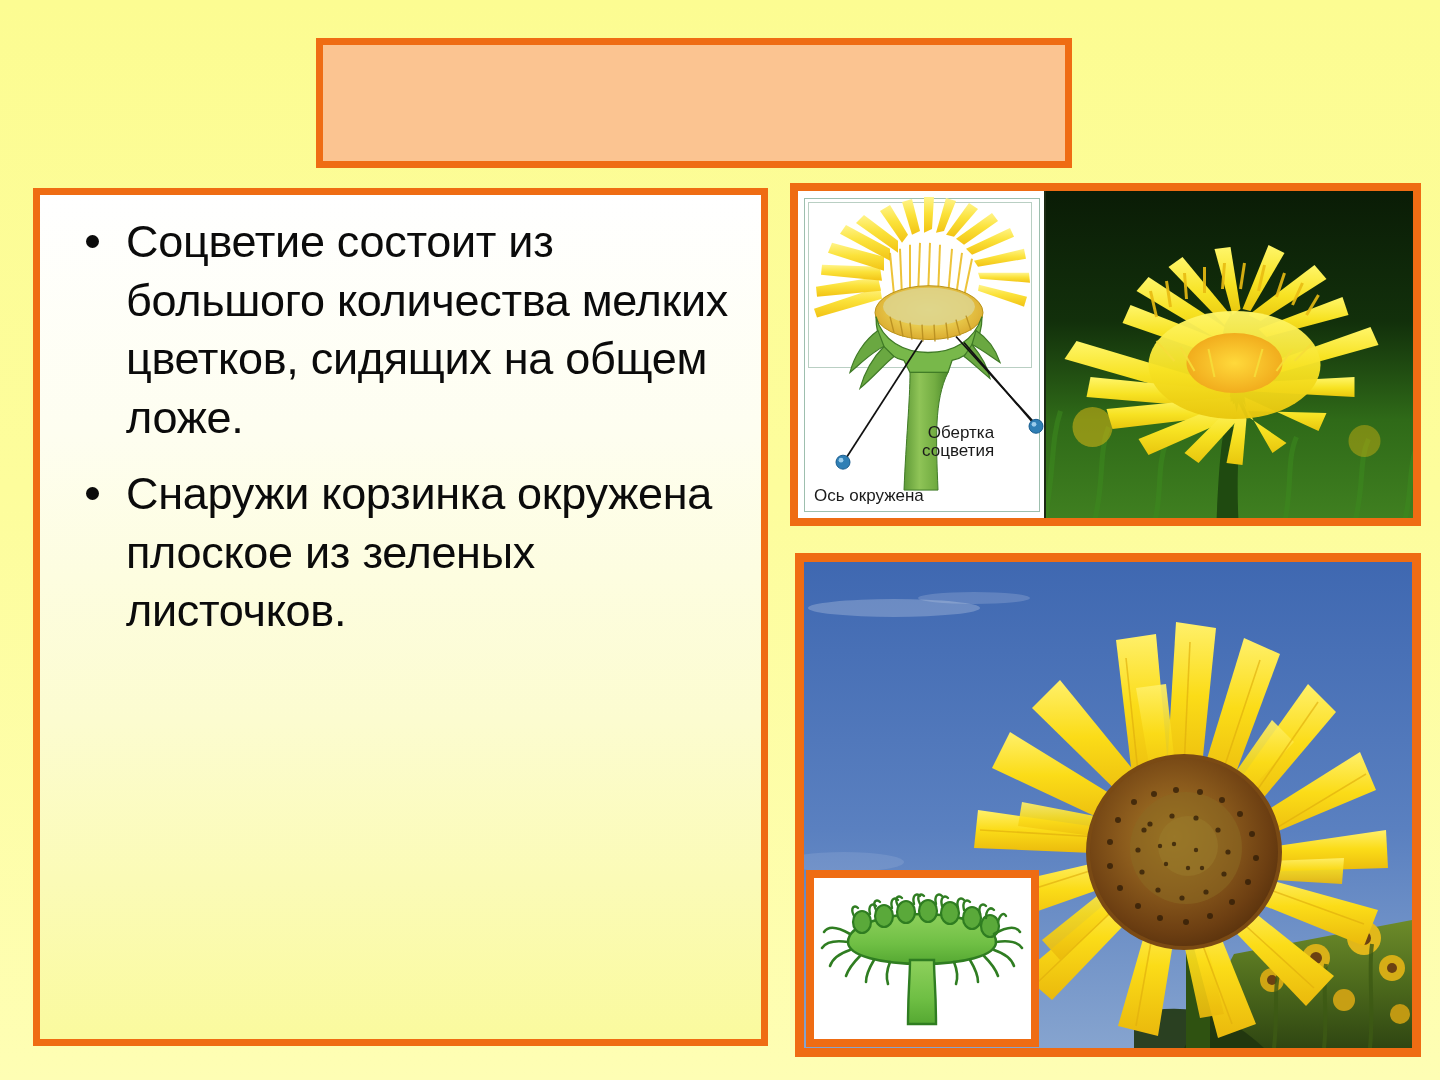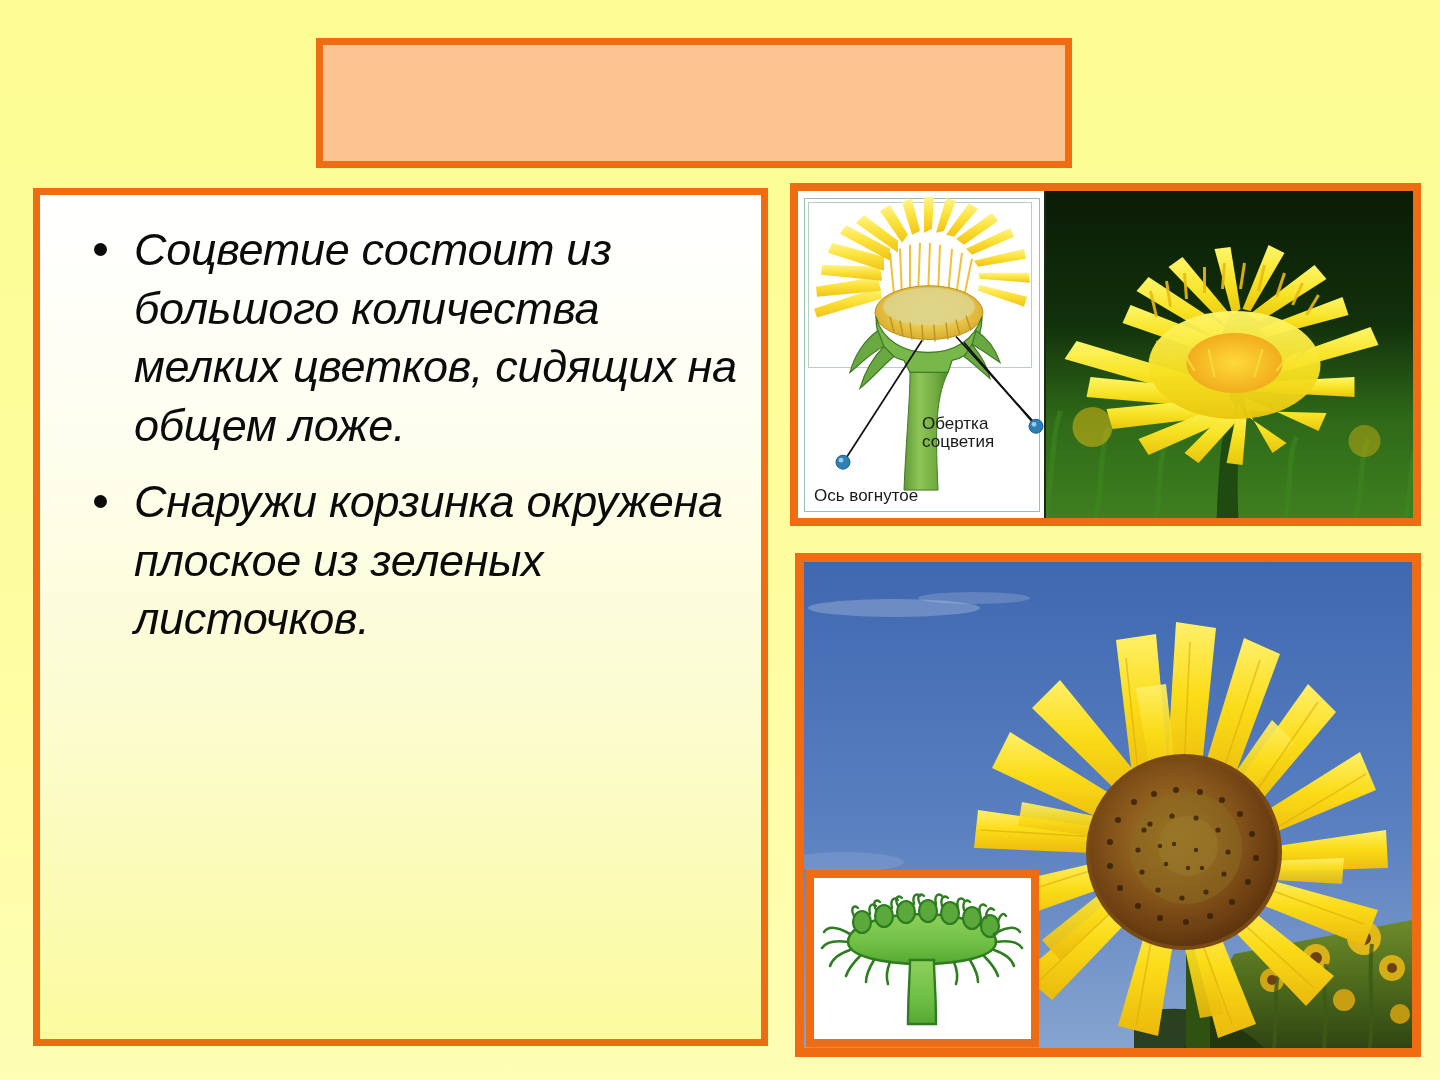--- a/index.html
+++ b/index.html
@@ -44,23 +44,22 @@
     top: 188px;
     width: 735px;
     height: 858px;
     border: 7px solid #ef6c13;
     box-sizing: border-box;
     background: linear-gradient(180deg, #ffffff 0%, #fefef0 28%, #fcfcd0 62%, #fafa9e 100%);
     padding: 18px 16px 10px 18px;
   }
   ul.bullets {
     list-style: none;
-    margin: 8px;
+    margin: 0;
     padding: 0;
-    font-style: italic;
   }
   ul.bullets li {
     position: relative;
     padding-left: 68px;
     margin-bottom: 18px;
     font-size: 45px;
     line-height: 1.30;
     color: #0b0b0b;
     letter-spacing: -0.3px;
   }
@@ -113,21 +112,21 @@
     height: 100%;
   }
   .lbl {
     position: absolute;
     font-size: 17px;
     color: #1a1a1a;
     line-height: 1.08;
     white-space: pre-line;
     font-family: "Liberation Sans", sans-serif;
   }
-  #lbl-obertka { left: 124px; top: 224px; text-align: left; }
+  #lbl-obertka { left: 124px; top: 233px; text-align: right; }
   #lbl-os      { left: 16px;  top: 296px; }
 
   .dand-photo {
     position: relative;
     flex: 1;
     overflow: hidden;
     background: #0c1d07;
     border-left: 2px solid #1c2a14;
   }
 
@@ -270,21 +269,21 @@
       </g>
 
       <circle cx="45" cy="272" r="7" fill="#2f7fb5" stroke="#1d5f91" stroke-width="1"></circle>
       <circle cx="43" cy="270" r="2.4" fill="#a8d6f2" opacity="0.9"></circle>
       <circle cx="238" cy="236" r="7" fill="#2f7fb5" stroke="#1d5f91" stroke-width="1"></circle>
       <circle cx="236" cy="234" r="2.4" fill="#a8d6f2" opacity="0.9"></circle>
     </svg>
 
     <div class="lbl" id="lbl-obertka">Обертка
 соцветия</div>
-    <div class="lbl" id="lbl-os">Ось вогнутое</div>
+    <div class="lbl" id="lbl-os">Ось окружена</div>
   </div>
 
   <div class="dand-photo">
     <svg viewBox="0 0 390 327" preserveAspectRatio="xMidYMid slice" style="width:100%;height:100%;display:block;">
       <defs>
         <linearGradient id="bgdark" x1="0" y1="0" x2="0" y2="1">
           <stop offset="0%" stop-color="#0a1c06"></stop>
           <stop offset="40%" stop-color="#12300b"></stop>
           <stop offset="70%" stop-color="#2f6a18"></stop>
           <stop offset="100%" stop-color="#3f7f20"></stop>

